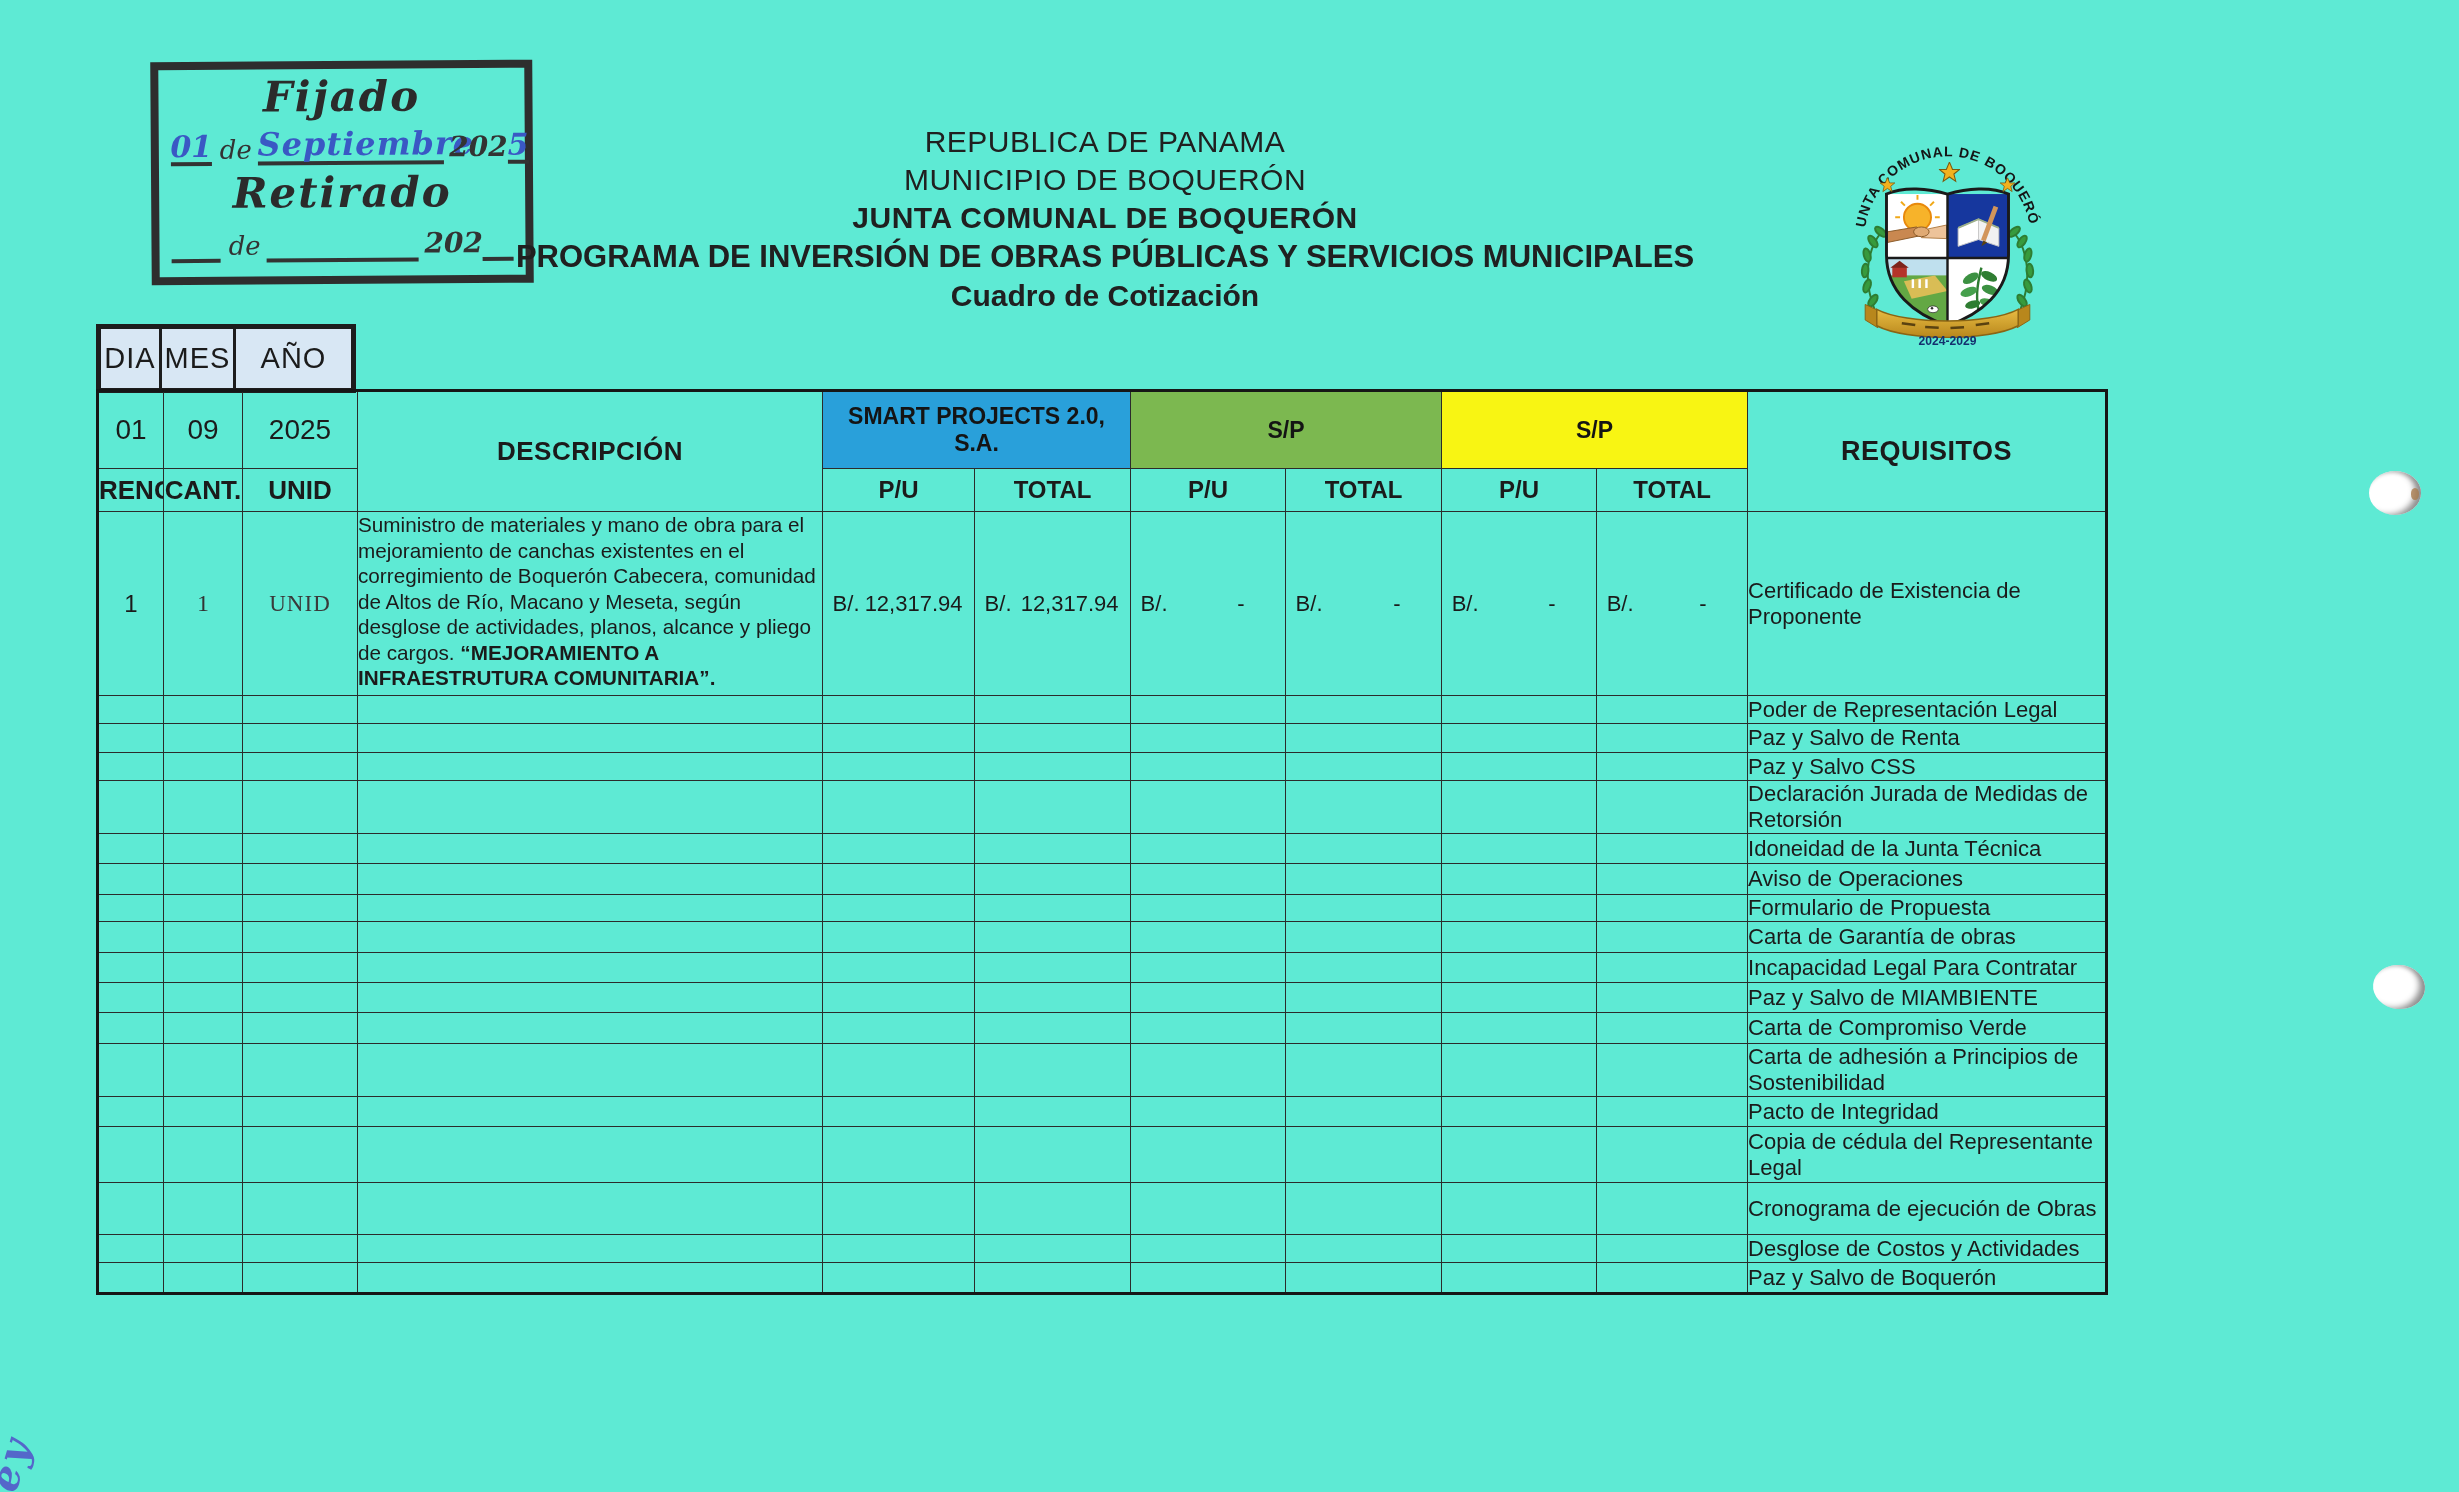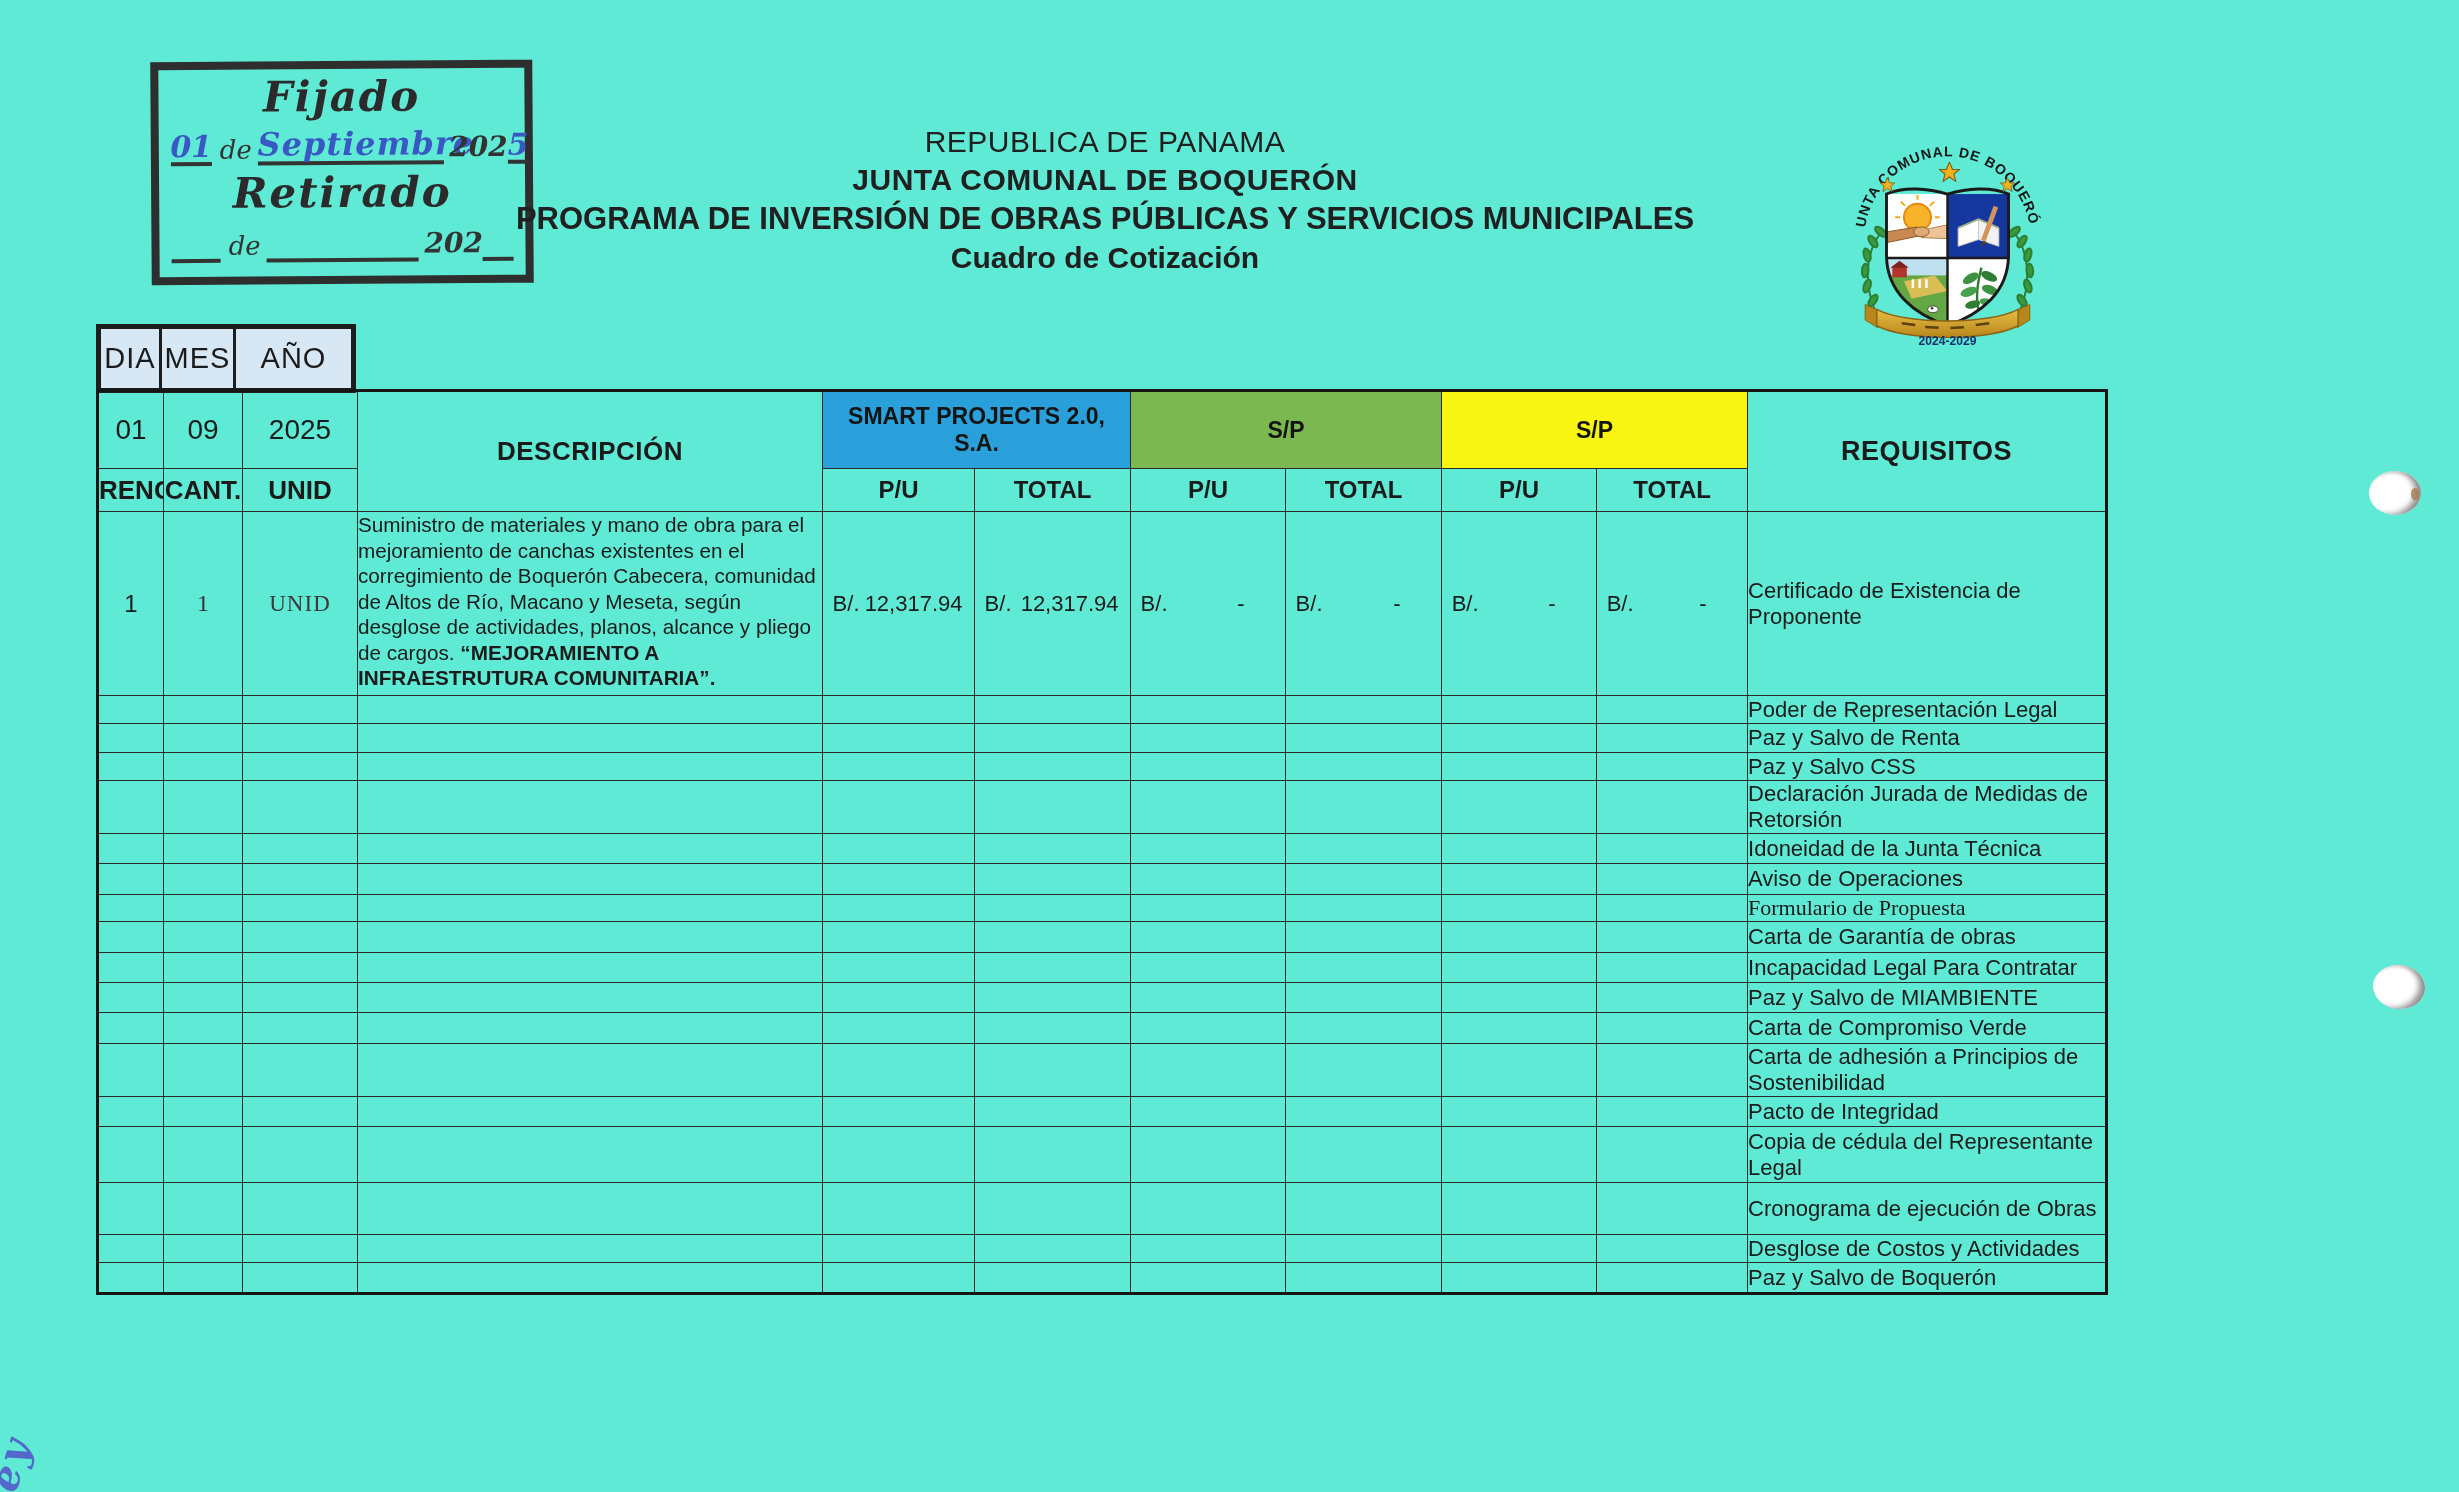--- a/index.html
+++ b/index.html
@@ -97,20 +97,21 @@
       <span class="useg day"></span>
       <span class="de-label">de</span>
       <span class="useg month"></span>
       <span class="printed-202">202</span>
       <span class="useg yd"></span>
     </div>
   </div>
 
   <div id="doc-header">
     <div class="h-line1">REPUBLICA DE PANAMA</div>
+    <div class="h-line2">MUNICIPIO DE BOQUERÓN</div>
     <div class="h-line3">JUNTA COMUNAL DE BOQUERÓN</div>
     <div class="h-line4">PROGRAMA DE INVERSIÓN DE OBRAS PÚBLICAS Y SERVICIOS MUNICIPALES</div>
     <div class="h-line6">Cuadro de Cotización</div>
   </div>
 
   <div id="logo">
     <svg viewBox="0 0 230 222" width="225" height="215">
       <defs>
         <path id="arcP" d="M30,96 A86,86 0 0 1 200,96" fill="none"></path>
         <path id="shieldP" d="M52,62 C70,54 95,56 115,62 C135,56 160,54 178,62 L178,125 C178,163 150,186 115,198 C80,186 52,163 52,125 Z"></path>
@@ -387,21 +388,21 @@
           <td class="ec"></td>
           <td class="ec"></td>
           <td class="ec"></td>
           <td class="ec"></td>
           <td class="ec"></td>
           <td class="ec"></td>
           <td class="ec"></td>
           <td class="ec"></td>
           <td class="req">Aviso de Operaciones</td>
         </tr>
-        <tr style="height: 21px; font-family: Liberation Serif, serif;">
+        <tr style="height: 21px;">
           <td class="ec"></td>
           <td class="ec"></td>
           <td class="ec"></td>
           <td class="ec"></td>
           <td class="ec"></td>
           <td class="ec"></td>
           <td class="ec"></td>
           <td class="ec"></td>
           <td class="ec"></td>
           <td class="ec"></td>

